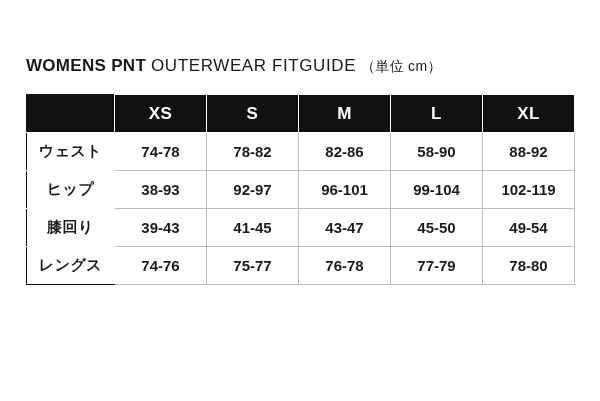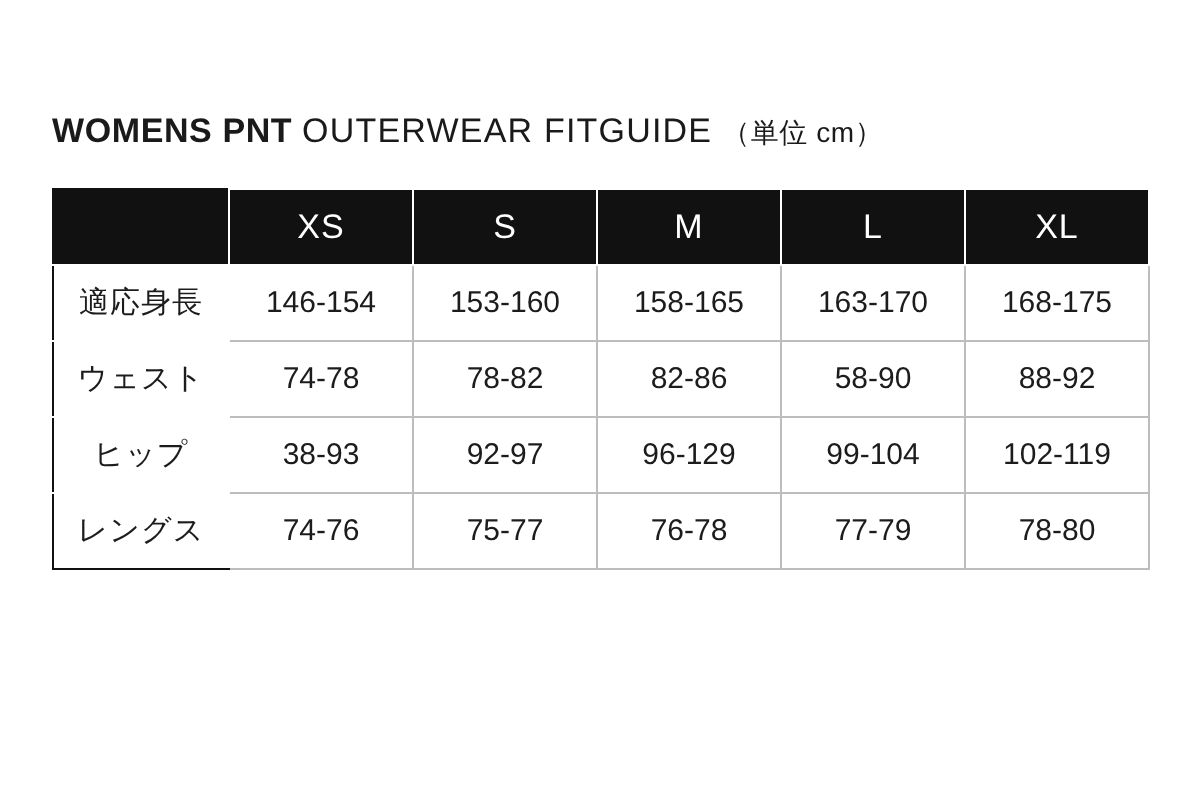--- a/index.html
+++ b/index.html
@@ -50,21 +50,21 @@
     top: 94px;
     width: 548px;
     border-collapse: collapse;
     table-layout: fixed;
   }
   table.fitguide th,
   table.fitguide td {
     border: 1px solid #ffffff;
     text-align: center;
     vertical-align: middle;
-    font-weight: normal;
+    font-weight: bold;
     padding: 0;
   }
   
   tr.head th {
     background: #111111;
     color: #ffffff;
     height: 37px;
     font-size: 17px;
     letter-spacing: 0.5px;
   }
@@ -125,42 +125,42 @@
         <th class="corner"></th>
         <th>XS</th>
         <th>S</th>
         <th>M</th>
         <th>L</th>
         <th>XL</th>
       </tr>
     </thead>
     <tbody>
       <tr class="datarow">
-        <td class="rowlabel">適応身長</td>
-        <td>146-154</td>
-        <td>153-160</td>
-        <td>158-165</td>
-        <td>163-170</td>
-        <td>168-175</td>
-      </tr>
-      <tr class="datarow">
         <td class="rowlabel">ウェスト</td>
         <td>74-78</td>
         <td>78-82</td>
         <td>82-86</td>
         <td>58-90</td>
         <td>88-92</td>
       </tr>
       <tr class="datarow">
         <td class="rowlabel">ヒップ</td>
         <td>38-93</td>
         <td>92-97</td>
-        <td>96-129</td>
+        <td>96-101</td>
         <td>99-104</td>
         <td>102-119</td>
+      </tr>
+      <tr class="datarow">
+        <td class="rowlabel">膝回り</td>
+        <td>39-43</td>
+        <td>41-45</td>
+        <td>43-47</td>
+        <td>45-50</td>
+        <td>49-54</td>
       </tr>
       <tr class="datarow">
         <td class="rowlabel">レングス</td>
         <td>74-76</td>
         <td>75-77</td>
         <td>76-78</td>
         <td>77-79</td>
         <td>78-80</td>
       </tr>
     </tbody>

